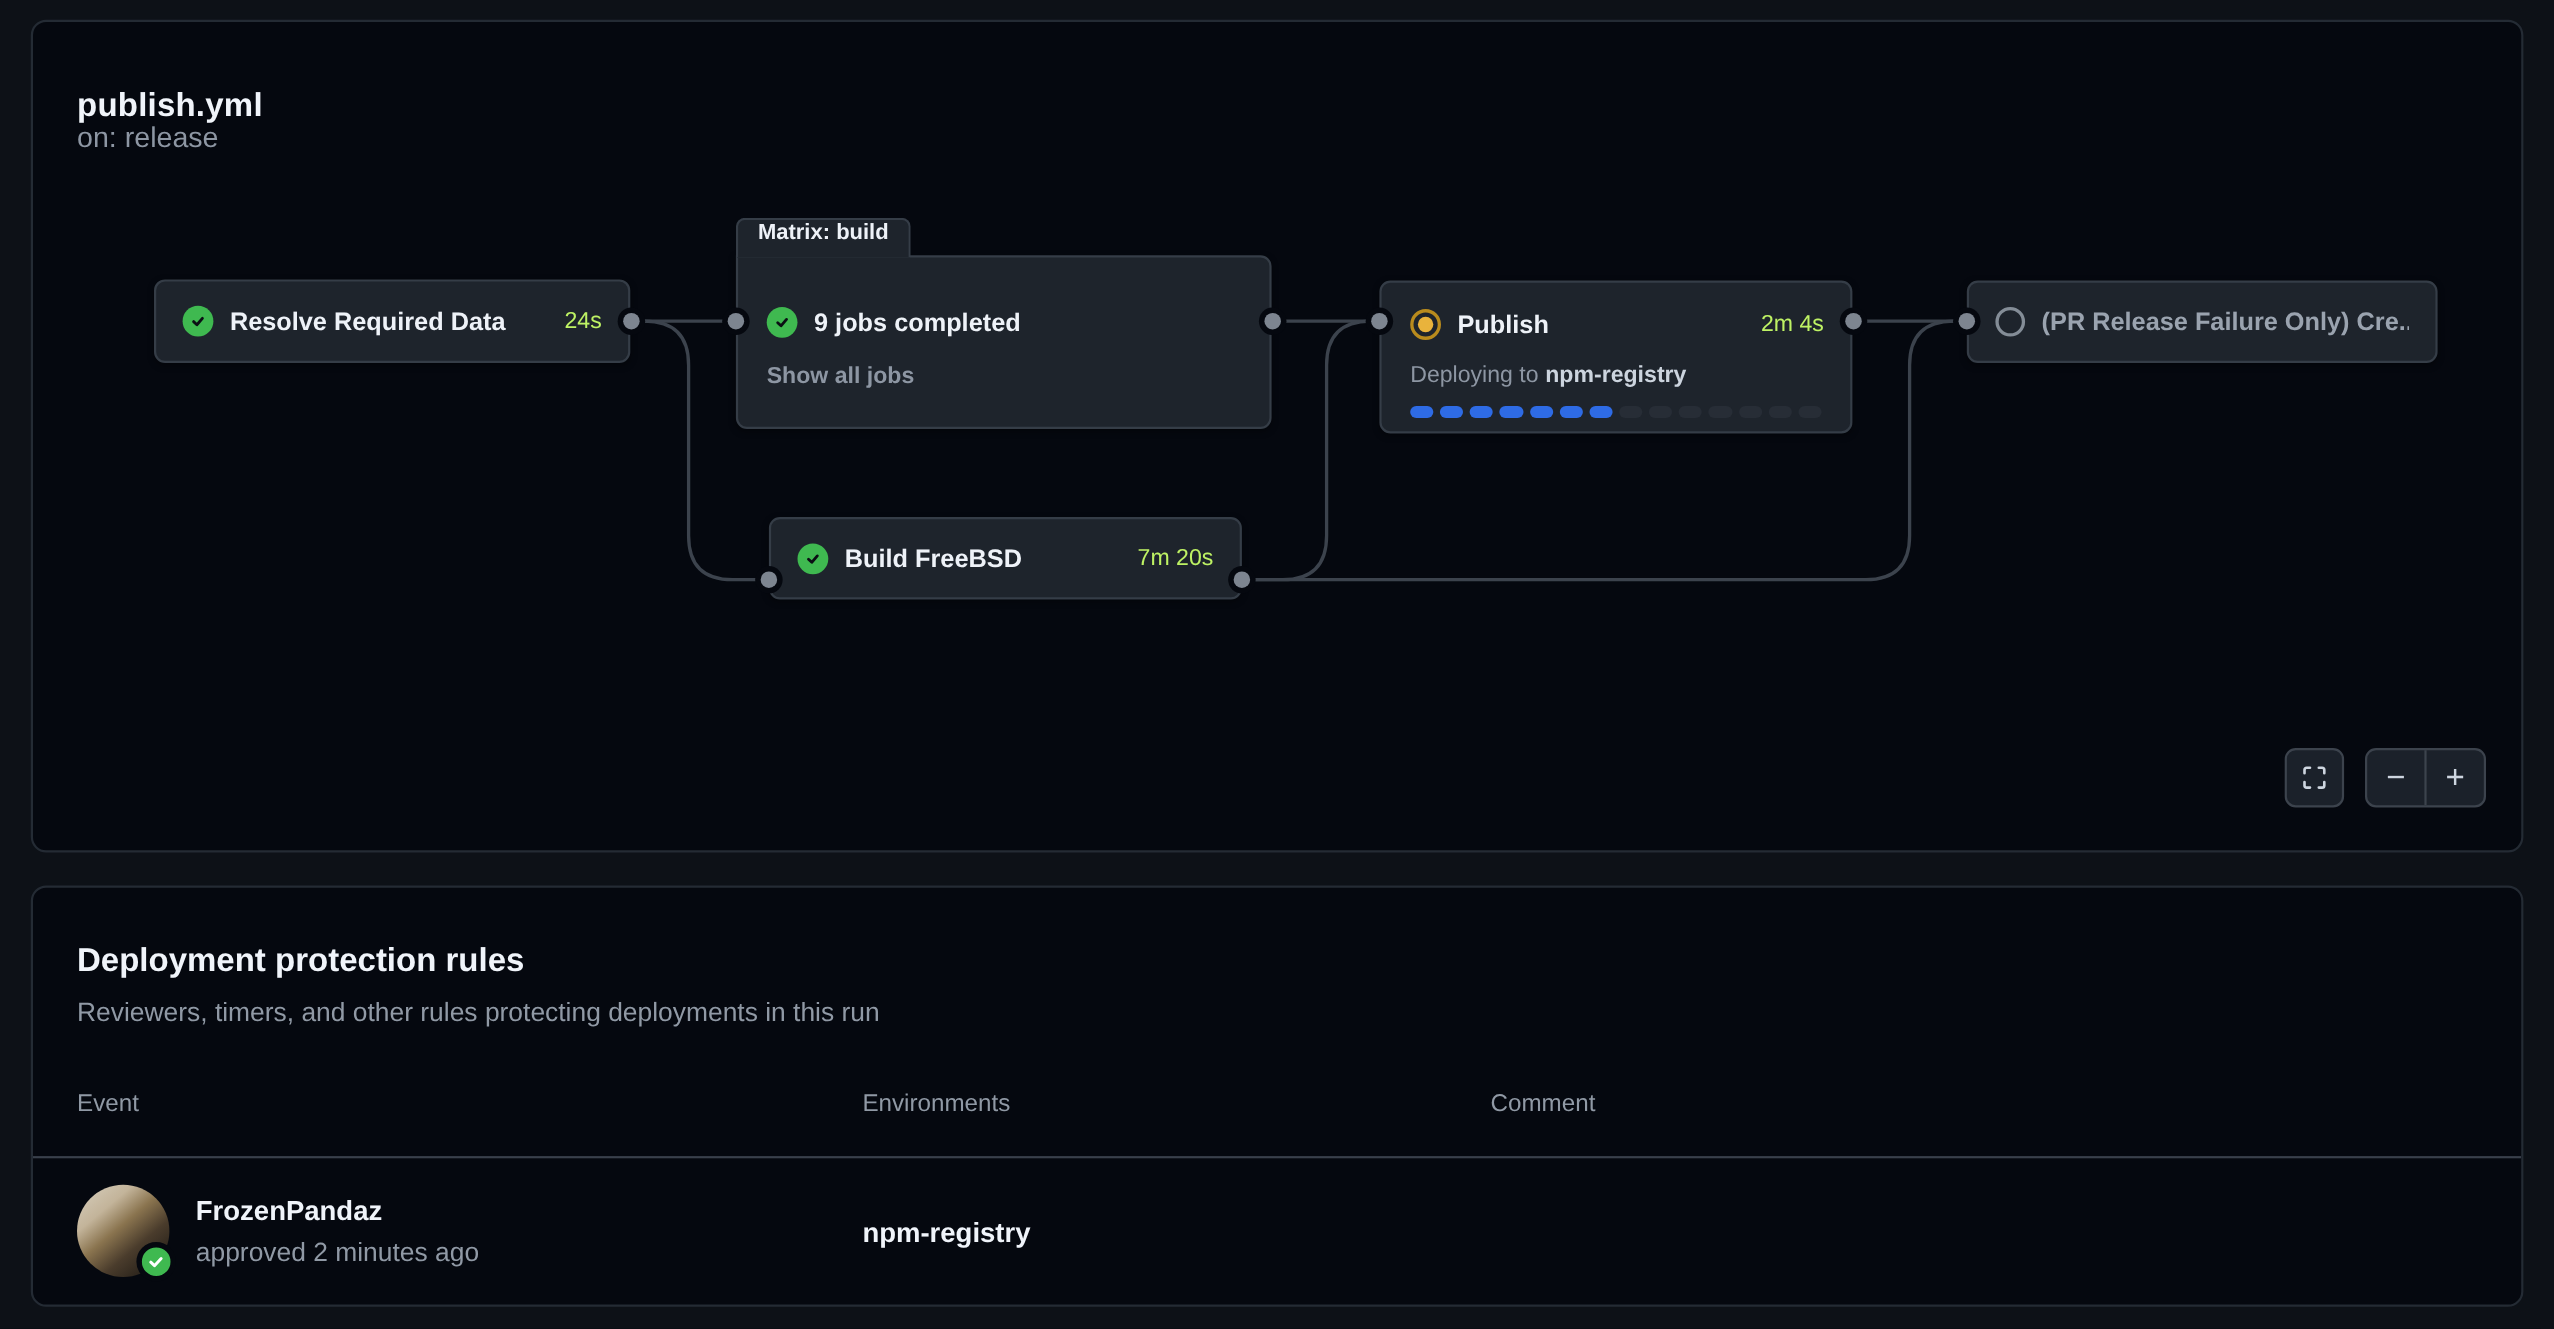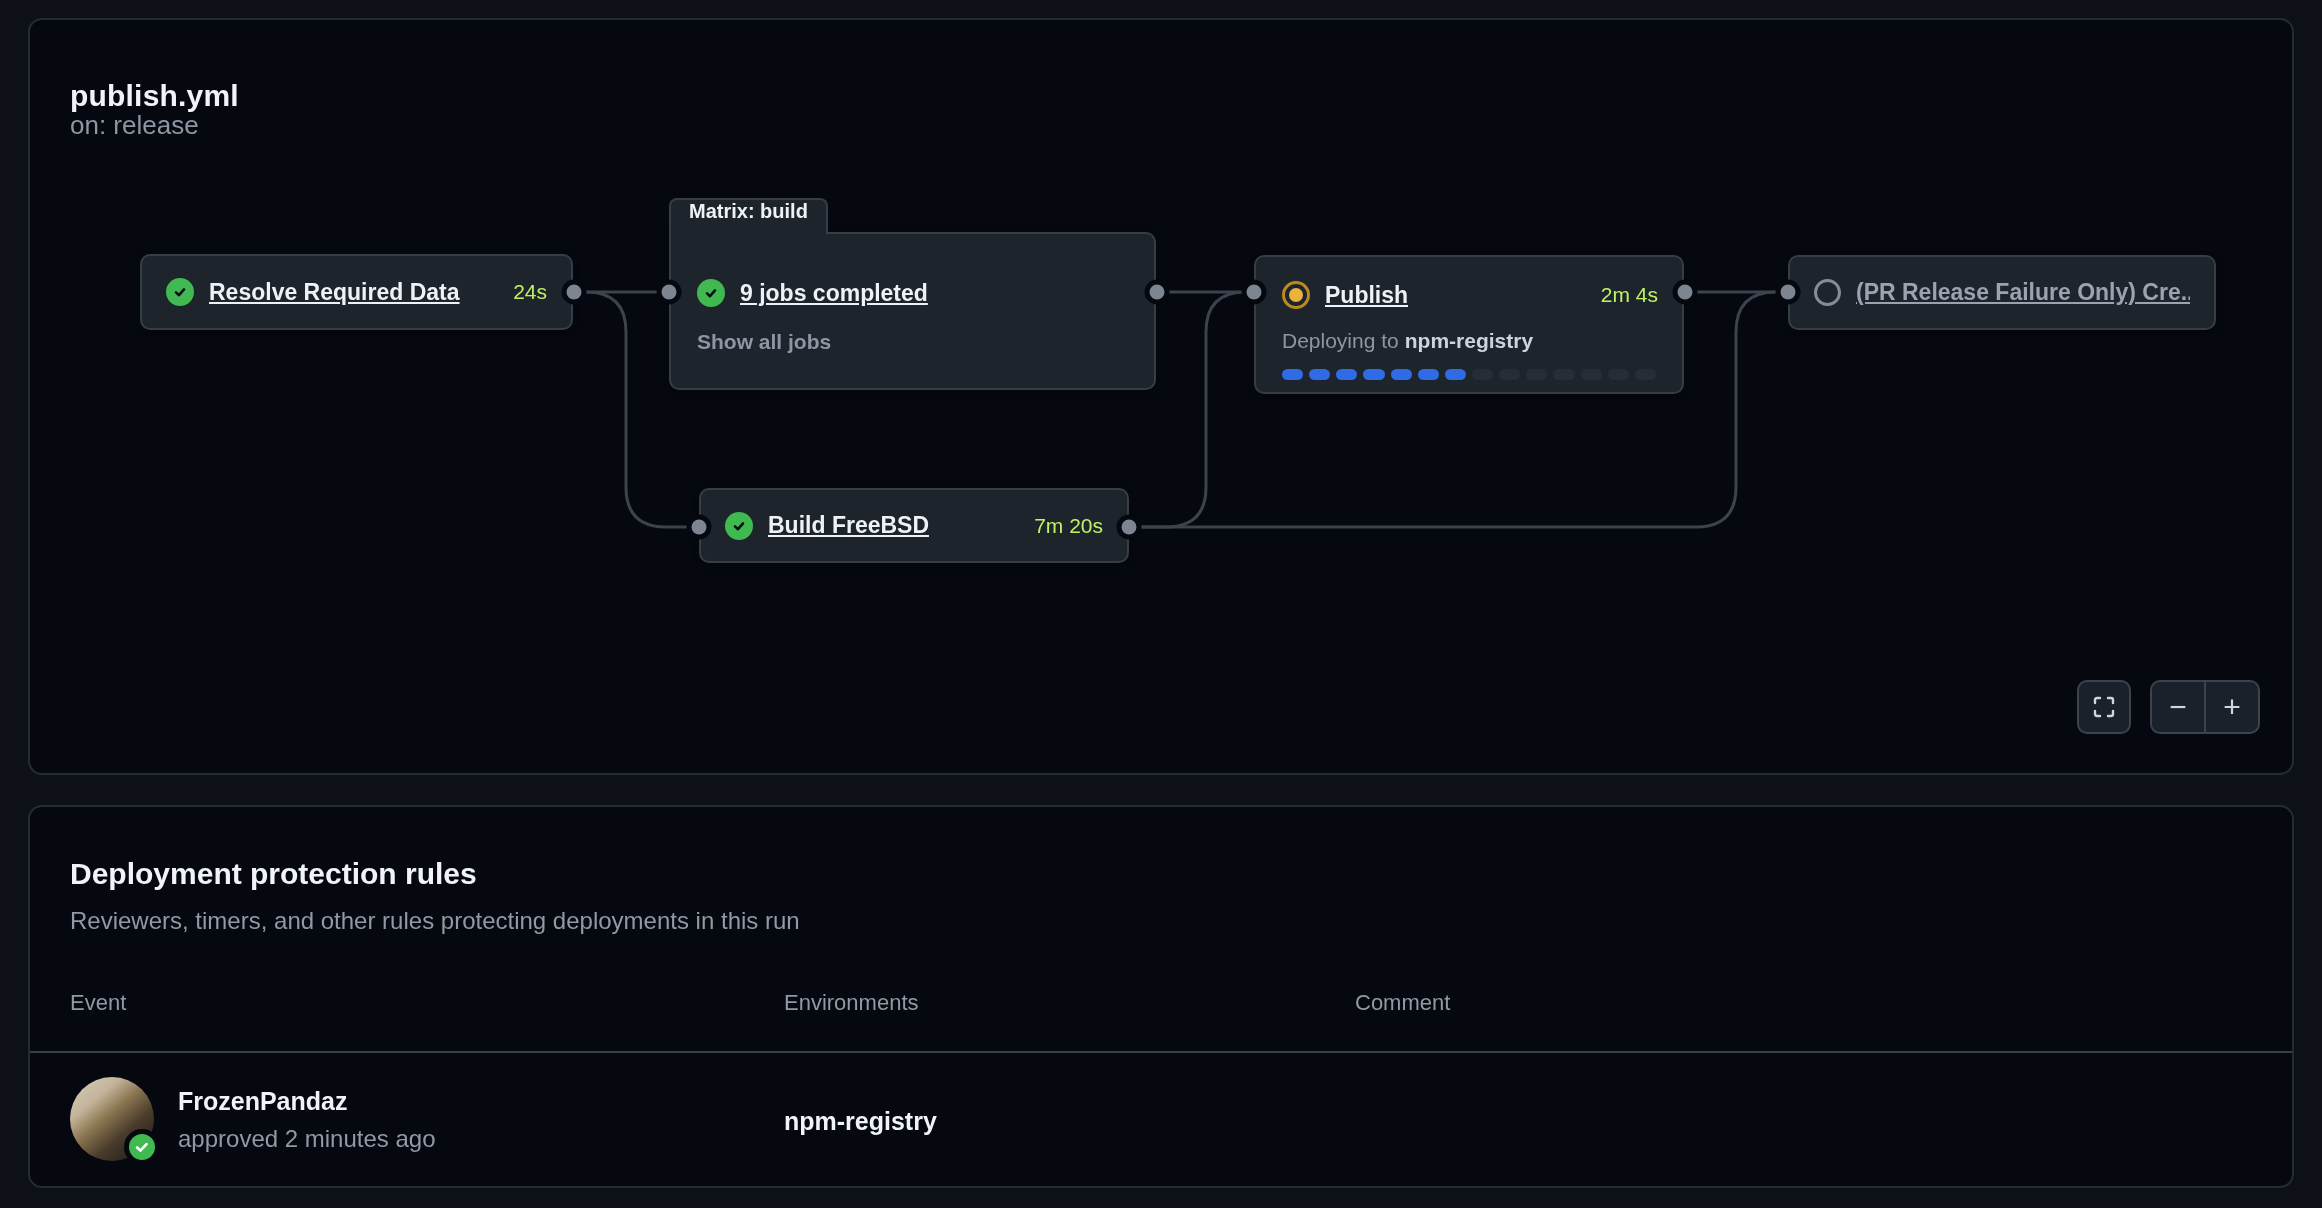--- a/index.html
+++ b/index.html
@@ -26,21 +26,21 @@
   .lines path{stroke:#3c434d;stroke-width:3;fill:none;}
 
   .node{
     position:absolute;z-index:2;box-sizing:border-box;
     background:#1e242c;
     border:2px solid #353d47;
     border-radius:10px;
     box-shadow:0 2px 6px rgba(0,0,0,.35);
   }
   .simple-node{display:flex;align-items:center;padding:0 24px;}
-  .ntitle{font-size:23px;font-weight:700;color:#eef2f8;margin-left:15px;white-space:nowrap;overflow:hidden;text-decoration:underline;}
+  .ntitle{font-size:23px;font-weight:700;color:#eef2f8;margin-left:15px;white-space:nowrap;overflow:hidden;}
   .ndur{margin-left:auto;font-size:21px;color:#bef264;white-space:nowrap;padding-left:14px;}
   .pending-t{color:#9aa3af;}
 
   .icon{flex:0 0 auto;display:inline-flex;align-items:center;justify-content:center;}
   .icon.success{width:28px;height:28px;border-radius:50%;background:#3fb950;}
   .icon.success svg{display:block;}
   .icon.progress{width:28px;height:28px;border-radius:50%;border:3px solid #b98b1d;box-sizing:border-box;position:relative;}
   .icon.progress::after{content:"";position:absolute;left:50%;top:50%;width:14px;height:14px;margin:-7px 0 0 -7px;border-radius:50%;background:#e9b33c;}
   .icon.pending{width:27px;height:27px;border-radius:50%;border:3px solid #848d97;box-sizing:border-box;background:transparent;}
 
@@ -49,21 +49,21 @@
     background:#1e242c;border:2px solid #353d47;border-bottom:none;
     border-radius:8px 8px 0 0;display:flex;align-items:flex-start;padding:0 18px;
     font-size:20px;font-weight:700;color:#eef2f8;box-sizing:border-box;
   }
   #node-matrix{left:639px;top:212px;width:487px;height:158px;border-top-left-radius:0;}
   #node-matrix .mrow1{position:absolute;left:26px;top:45px;right:20px;display:flex;align-items:center;}
   #node-matrix .mrow2{position:absolute;left:26px;top:96px;font-weight:bold;}
   .link{font-size:21px;color:#8d96a3;text-decoration:none;cursor:pointer;}
 
   #node-resolve{left:110px;top:234px;width:433px;height:76px;}
-  #node-freebsd{left:669px;top:468px;width:430px;height:75px;}
+  #node-freebsd{left:669px;top:450px;width:430px;height:75px;}
   #node-pr{left:1758px;top:235px;width:428px;height:75px;}
 
   #node-publish{left:1224px;top:235px;width:430px;height:139px;padding-left:44px;}
   #node-publish .prow1{position:absolute;left:26px;right:24px;top:24px;display:flex;align-items:center;}
   #node-publish .prow2{position:absolute;left:26px;top:72px;font-size:21px;color:#8d96a3;}
   #node-publish .prow2 b{color:#ccd4de;font-weight:700;margin-left:6px;}
   #node-publish .prow3{position:absolute;left:26px;right:26px;top:112px;height:11px;display:flex;gap:6px;}
   .seg{flex:1;height:11px;border-radius:6px;background:#272d36;}
   .seg.done{background:#2e6be5;}
 

